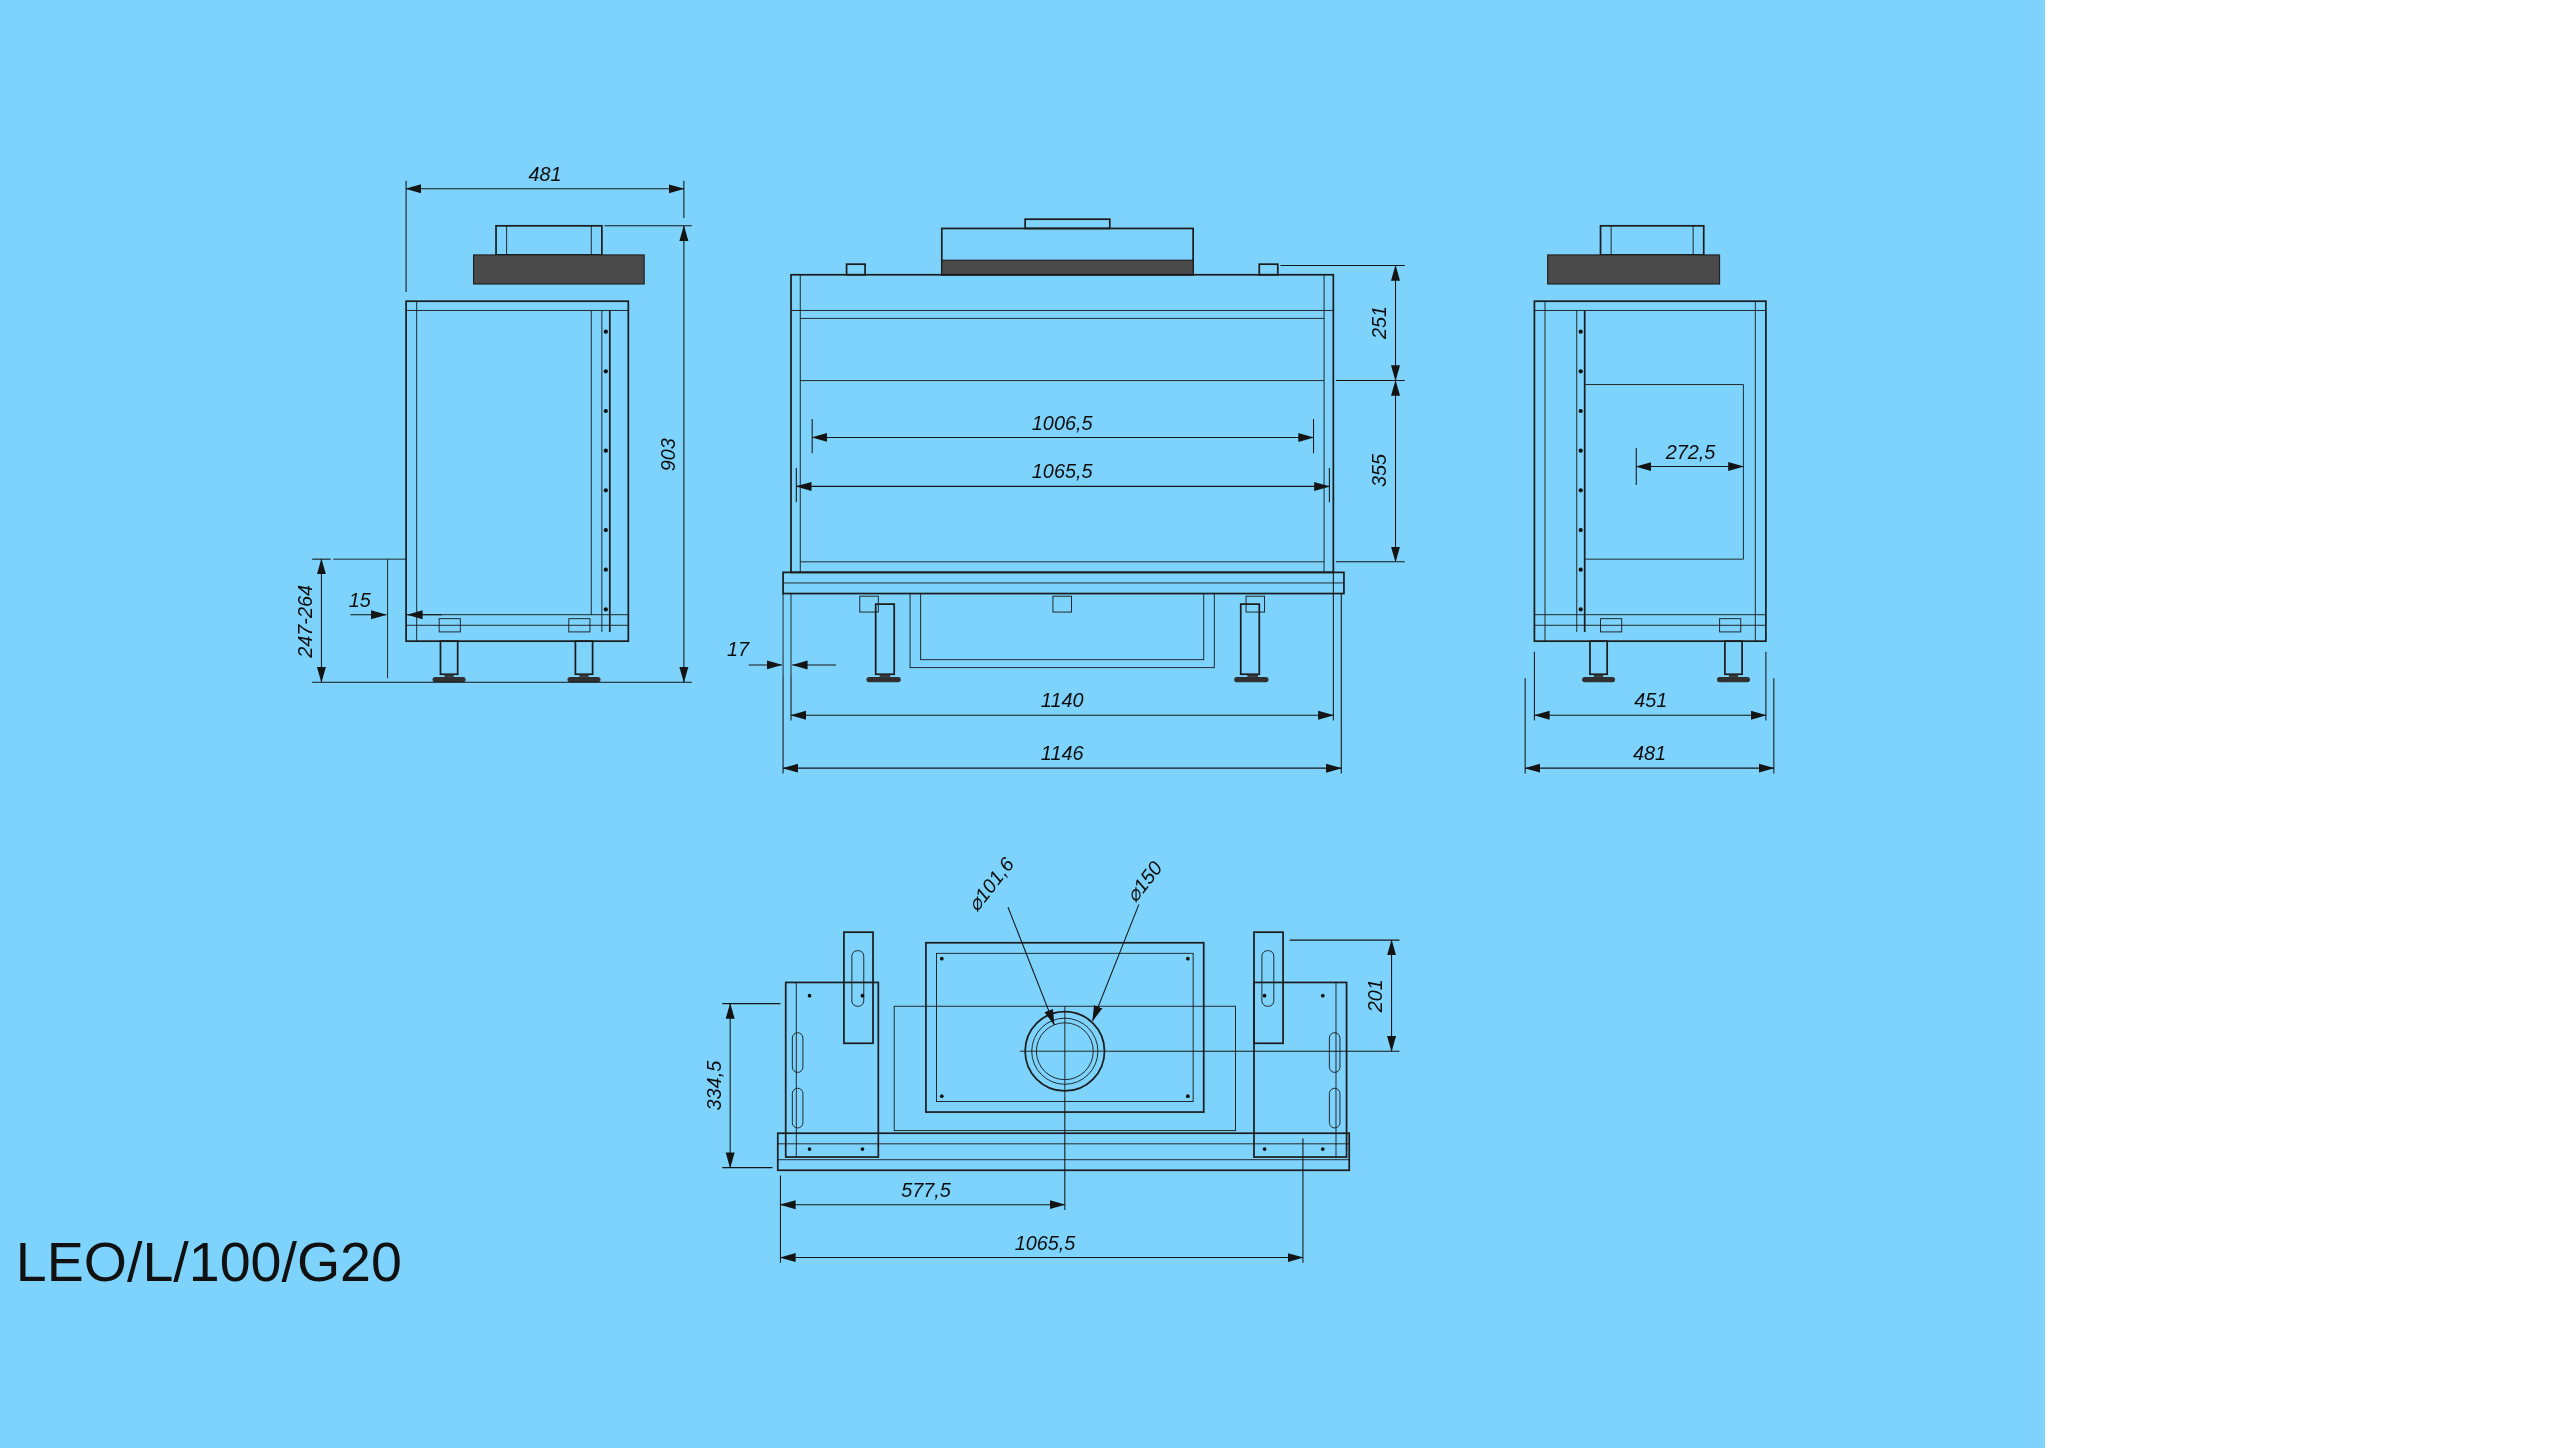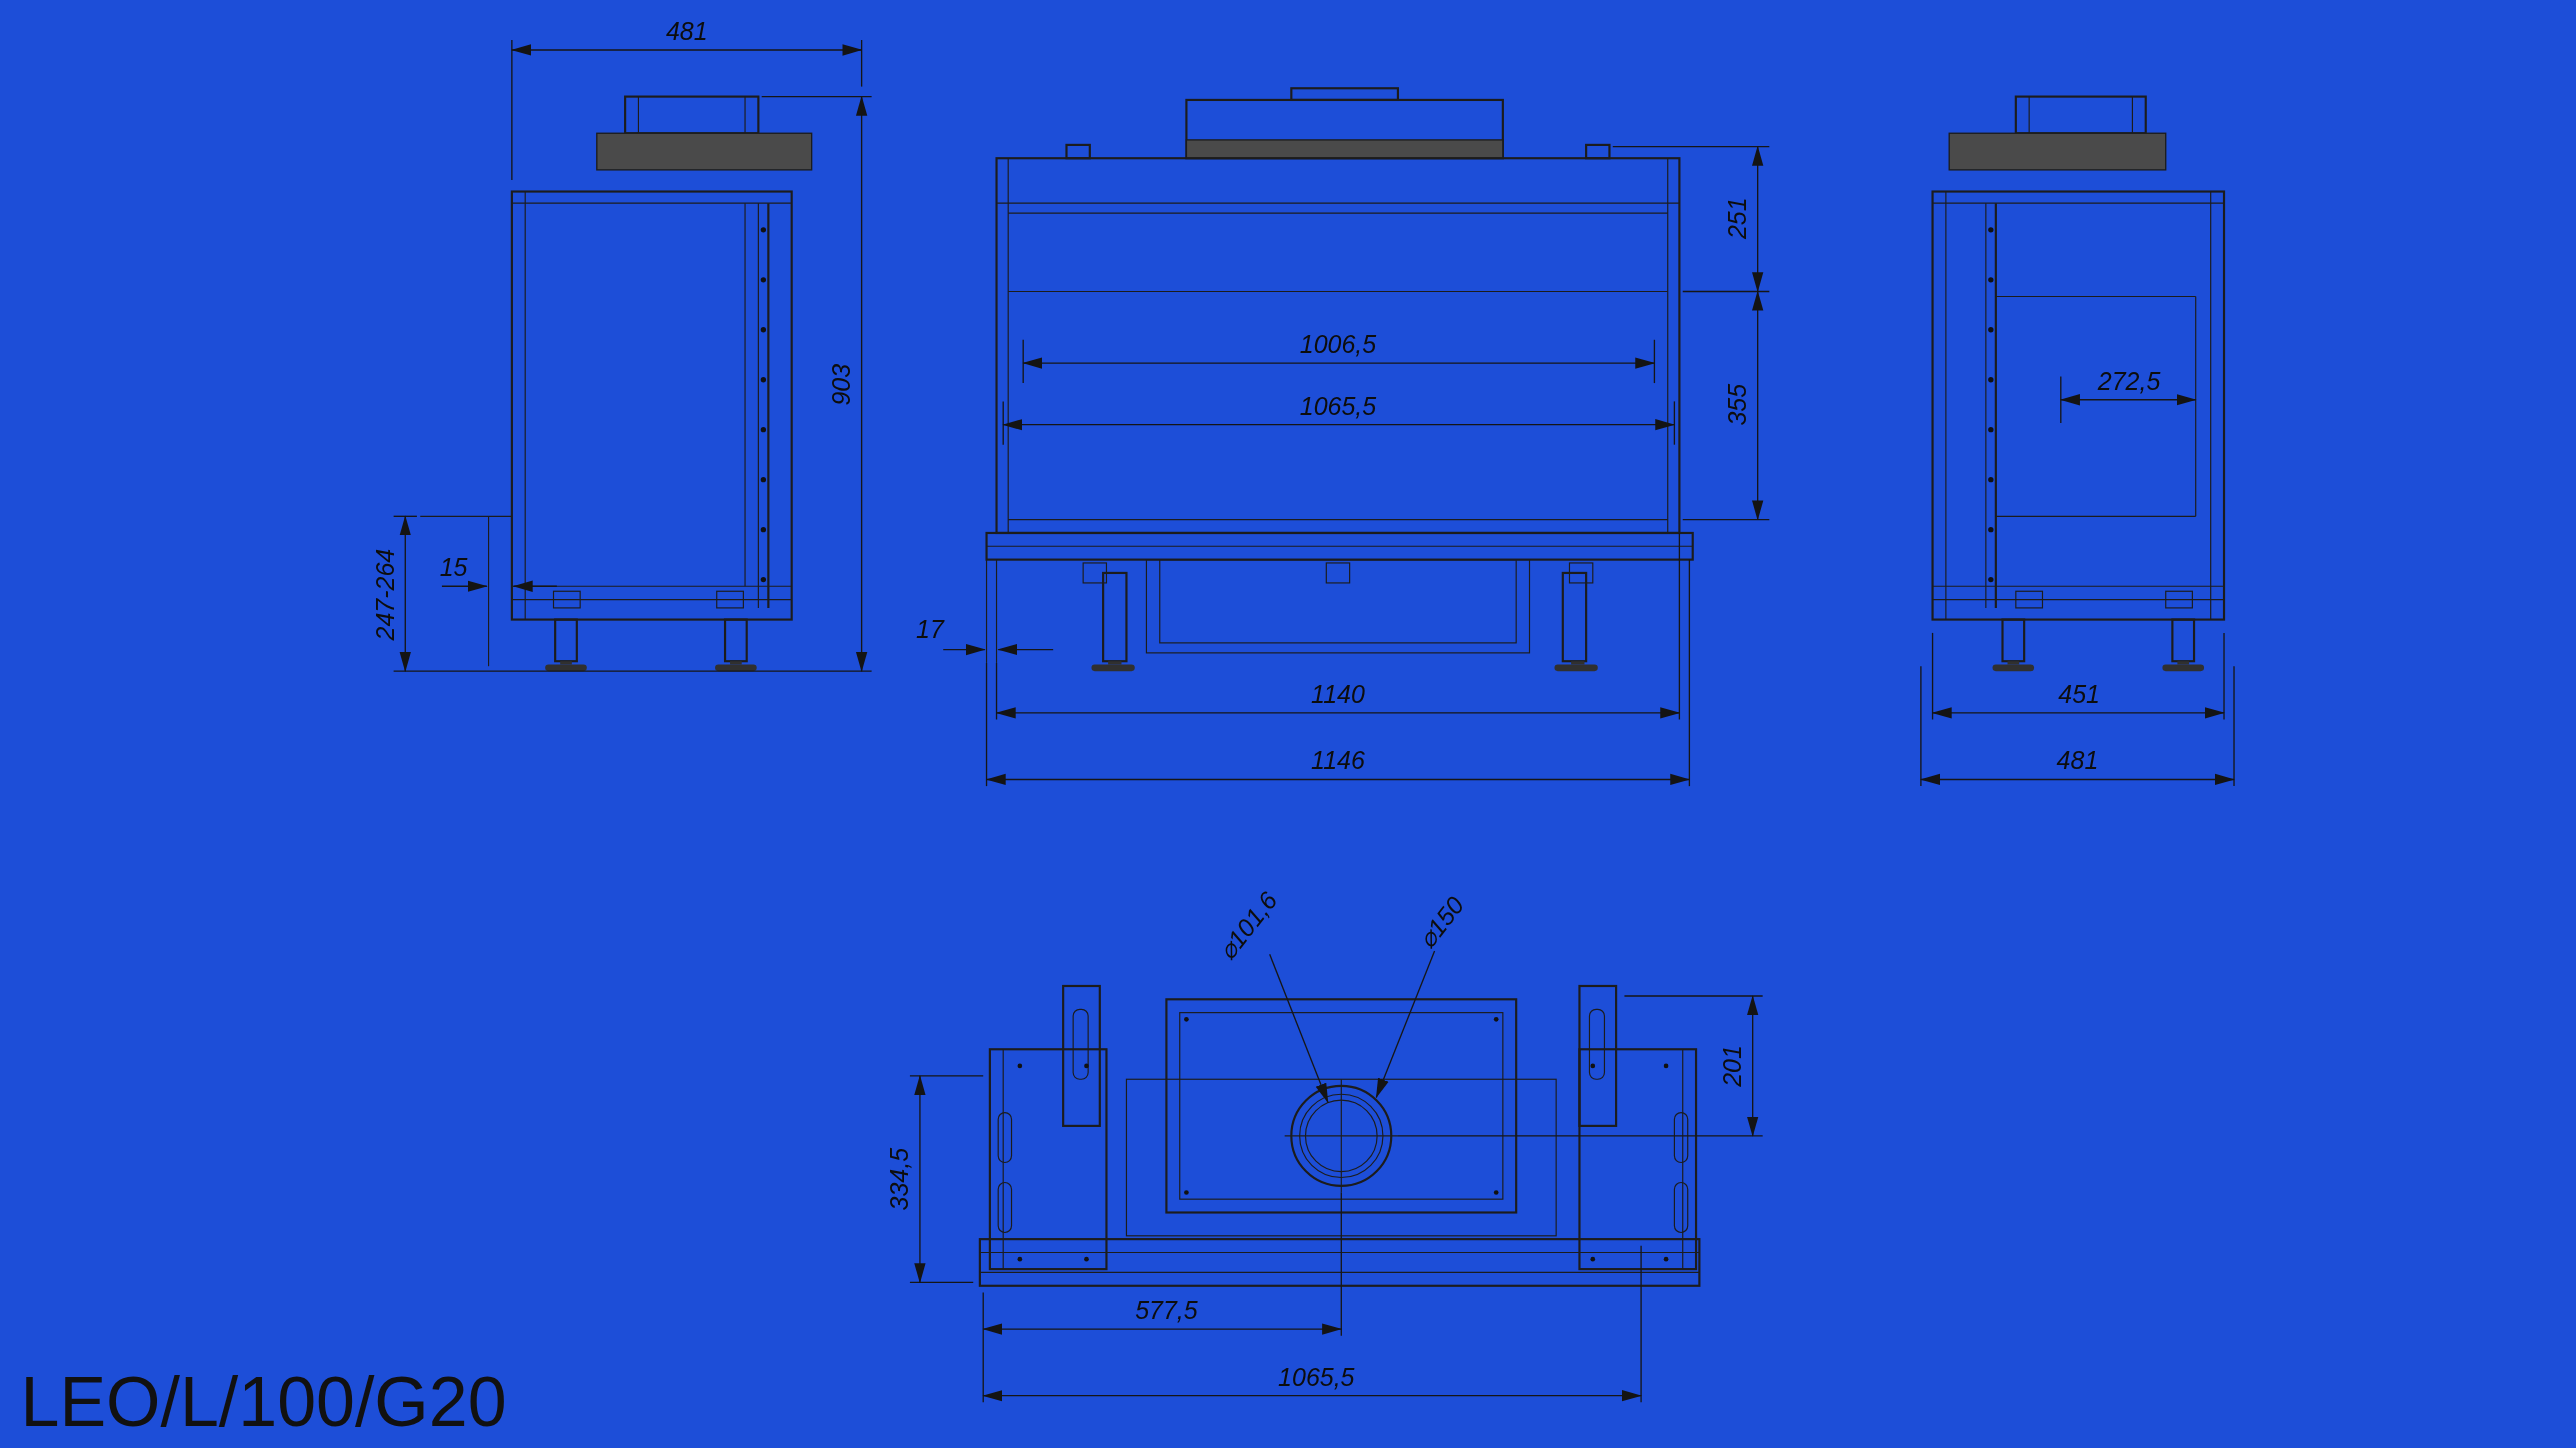--- a/index.html
+++ b/index.html
@@ -1,16 +1,16 @@
 <!DOCTYPE html>
 <html style="font-size:9.5px"><head>
 <meta charset="utf-8">
 <style>
   html,body{margin:0;padding:0;background:#ffffff;}
-  .page{width:2576px;height:1449px;background:#1d4ed8;position:relative;overflow:hidden;}
+  .page{width:2045px;height:1449px;background:#7dd3fc;position:relative;overflow:hidden;}
   svg{display:block;width:100%;height:100%;}
   
   .o{fill:none;stroke:#1c1c1c;stroke-width:1.3;}
   .i{fill:none;stroke:#1c1c1c;stroke-width:0.7;}
   .d{fill:none;stroke:#161616;stroke-width:0.8;}
   .dk{fill:#4a4a4a;stroke:#1c1c1c;stroke-width:0.8;}
   .ft{fill:#303030;stroke:none;}
   .dot{fill:#111;stroke:none;}
   text.lbl{font-family:"Liberation Sans",sans-serif;font-style:italic;font-size:15px;fill:#0d0d0d;text-anchor:middle;}
   text.title{font-family:"Liberation Sans",sans-serif;font-weight:300;font-size:42px;fill:#111;text-anchor:start;font-style:normal;}

